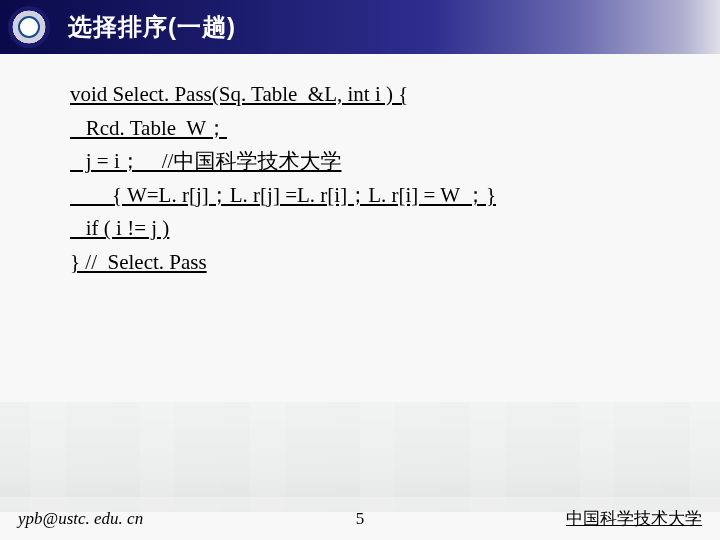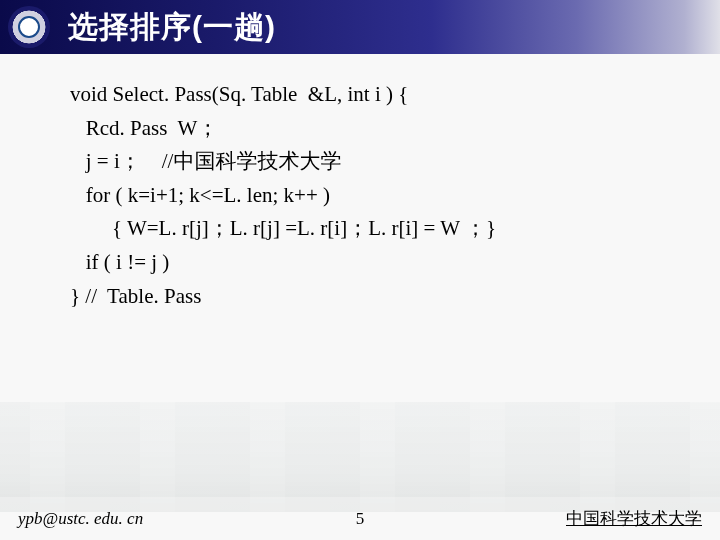--- a/index.html
+++ b/index.html
@@ -34,34 +34,34 @@
     position: absolute;
     width: 18px;
     height: 18px;
     border: 2px solid #1a4a8a;
     border-radius: 50%;
     top: 10px;
     left: 10px;
   }
   .title {
     color: #ffffff;
-    font-size: 30px;
+    font-size: 24px;
     font-weight: bold;
     margin-left: 18px;
     font-family: "SimHei", "Microsoft YaHei", sans-serif;
     letter-spacing: 1px;
   }
   .content {
     padding: 24px 60px 0 70px;
     font-size: 21px;
     line-height: 1.6;
     color: #000;
     font-family: "Times New Roman", "SimSun", serif;
   }
-  .content p { white-space: pre; }
+  .content p { white-space: pre; text-decoration: underline; }
   .bottom-img {
     position: absolute;
     bottom: 28px;
     left: 0;
     width: 720px;
     height: 110px;
     background:
       linear-gradient(to top, rgba(60,80,70,0.15) 0%, rgba(120,140,130,0.1) 40%, rgba(200,210,205,0.05) 100%),
       repeating-linear-gradient(90deg, rgba(80,100,110,0.08) 0 30px, rgba(120,140,150,0.06) 30px 65px, rgba(90,110,120,0.08) 65px 110px);
     opacity: 0.55;
@@ -96,26 +96,25 @@
 </head>
 <body>
 
 <div class="title-bar">
   <div class="logo"></div>
   <div class="title">选择排序(一趟)</div>
 </div>
 
 <div class="content">
   <p>void Select. Pass(Sq. Table  &amp;L, int i ) {</p>
-  <p>   Rcd. Pass  W；</p>
+  <p>   Rcd. Table  W；</p>
   <p>   j = i；    //中国科学技术大学</p>
-  <p>   for ( k=i+1; k&lt;=L. len; k++ )</p>
   <p>        { W=L. r[j]；L. r[j] =L. r[i]；L. r[i] = W ；}</p>
   <p>   if ( i != j )</p>
-  <p>} //  Table. Pass</p>
+  <p>} //  Select. Pass</p>
 </div>
 
 <div class="bottom-img"></div>
 
 <div class="footer">
   <span class="left">ypb@ustc. edu. cn</span>
   <span class="center">5</span>
   <span class="right">中国科学技术大学</span>
 </div>
 

